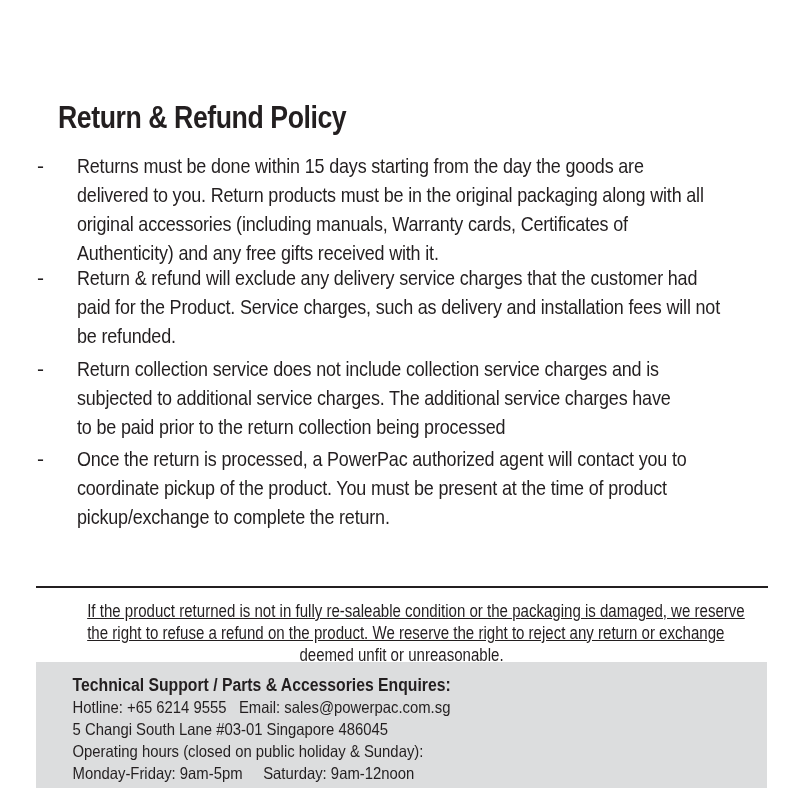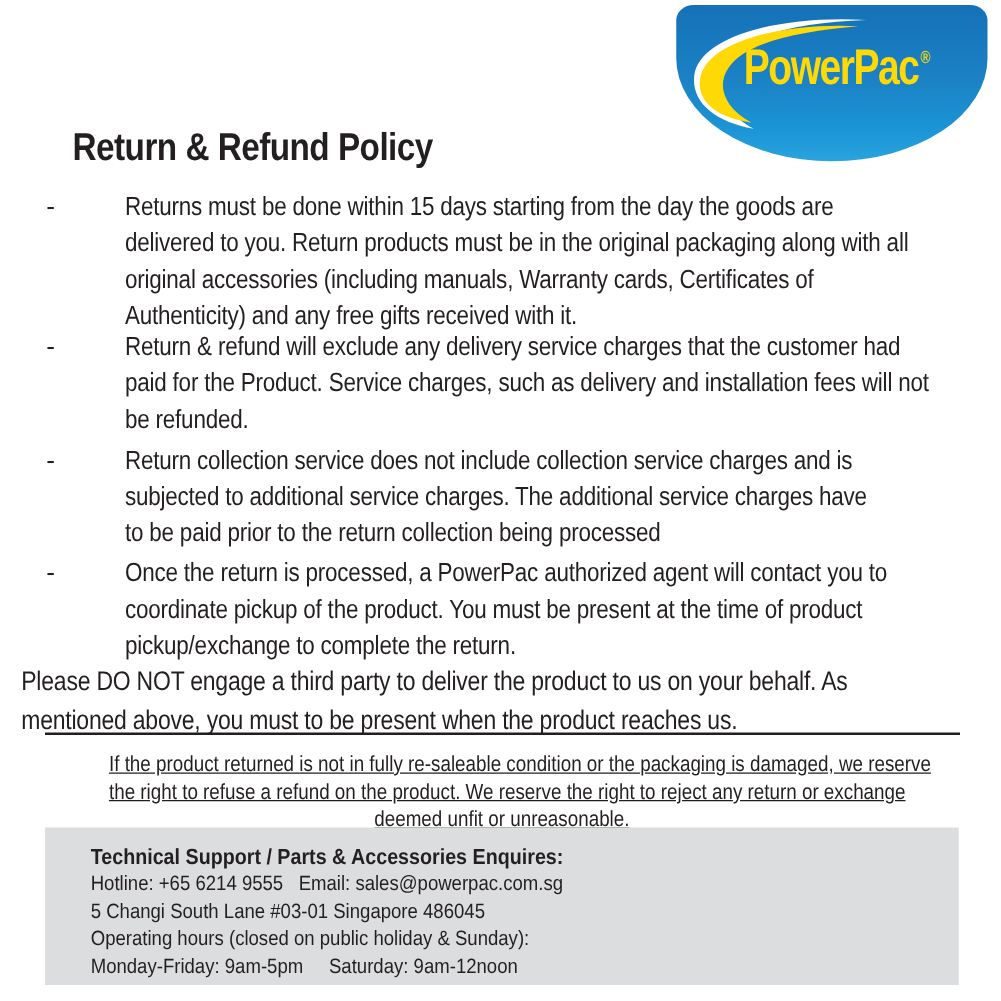--- a/index.html
+++ b/index.html
@@ -33,21 +33,21 @@
     font-size:31px;font-weight:bold;letter-spacing:-0.5px;
     white-space:nowrap;transform:scaleX(0.86);transform-origin:0 0;
   }
 
   
   .bullet{position:absolute;left:36px;width:760px;}
   .bullet .dash{
     position:absolute;left:1px;top:0;
     font-size:21px;line-height:29px;
   }
-  .bullet .lines{margin-left:64px;}
+  .bullet .lines{margin-left:41px;}
   .bline{
     font-size:21px;line-height:29px;letter-spacing:-0.2px;
     white-space:pre;transform:scaleX(0.855);transform-origin:0 0;
   }
   .b1{top:151px;} .b2{top:263px;} .b3{top:354px;} .b4{top:444px;}
 
   
   .notice{position:absolute;left:17px;top:530px;width:780px;}
   .nline{
     font-size:21.5px;line-height:31px;letter-spacing:-0.2px;
@@ -77,29 +77,20 @@
     font-size:16.5px;line-height:22px;
     white-space:pre;transform:scaleX(0.9);transform-origin:50% 0;
   }
   .footer-line:first-of-type{margin-top:7px;}
 </style>
 </head>
 <body>
 
 <div class="page">
 
-  <div class="logo">
-    <svg width="249" height="125" viewBox="0 0 249 125">
-      <path d="M 152 12 C 88 8, 24 23, 15 53 C 10 75, 28 93, 62 99 C 34 84, 27 62, 37 47 C 52 24, 98 14, 152 12 Z" fill="#ffffff"></path>
-      <path d="M 146 17 C 90 14, 30 27, 20 55 C 14 75, 30 90, 60 94 C 38 82, 32 64, 42 50 C 55 30, 98 21, 146 17 Z" fill="#ffd905"></path>
-    </svg>
-    <div class="logo-wordmark">
-      <span>PowerPac</span><span class="reg">®</span>
-    </div>
-  </div>
 
   <div class="title">Return &amp; Refund Policy</div>
 
   <div class="bullet b1">
     <div class="dash">-</div>
     <div class="lines">
       <div class="bline">Returns must be done within 15 days starting from the day the goods are</div>
       <div class="bline">delivered to you. Return products must be in the original packaging along with all</div>
       <div class="bline">original accessories (including manuals, Warranty cards, Certificates of</div>
       <div class="bline">Authenticity) and any free gifts received with it.</div>
@@ -126,24 +117,20 @@
 
   <div class="bullet b4">
     <div class="dash">-</div>
     <div class="lines">
       <div class="bline">Once the return is processed, a PowerPac authorized agent will contact you to</div>
       <div class="bline">coordinate pickup of the product. You must be present at the time of product</div>
       <div class="bline">pickup/exchange to complete the return.</div>
     </div>
   </div>
 
-  <div class="notice">
-    <div class="nline">Please DO NOT engage a third party to deliver the product to us on your behalf. As</div>
-    <div class="nline">mentioned above, you must to be present when the product reaches us.</div>
-  </div>
 
   <div class="sep"></div>
 
   <div class="disclaimer">
     <div class="dline">If the product returned is not in fully re-saleable condition or the packaging is damaged, we reserve</div>
     <div class="dline">the right to refuse a refund on the product. We reserve the right to reject any return or exchange</div>
     <div class="dline">deemed unfit or unreasonable.</div>
   </div>
 
   <div class="footer">

